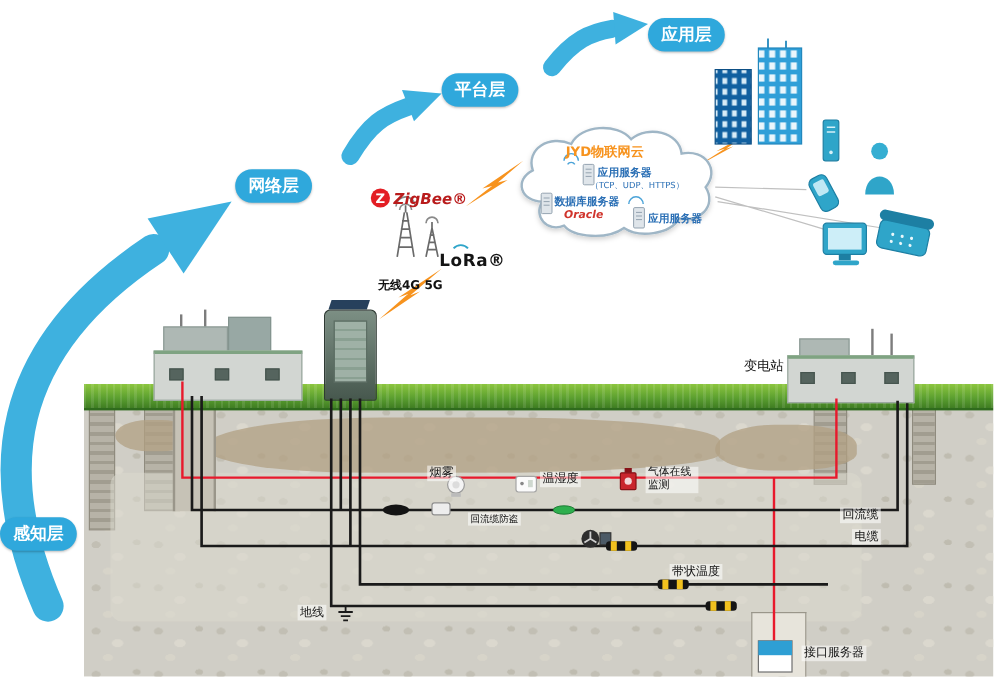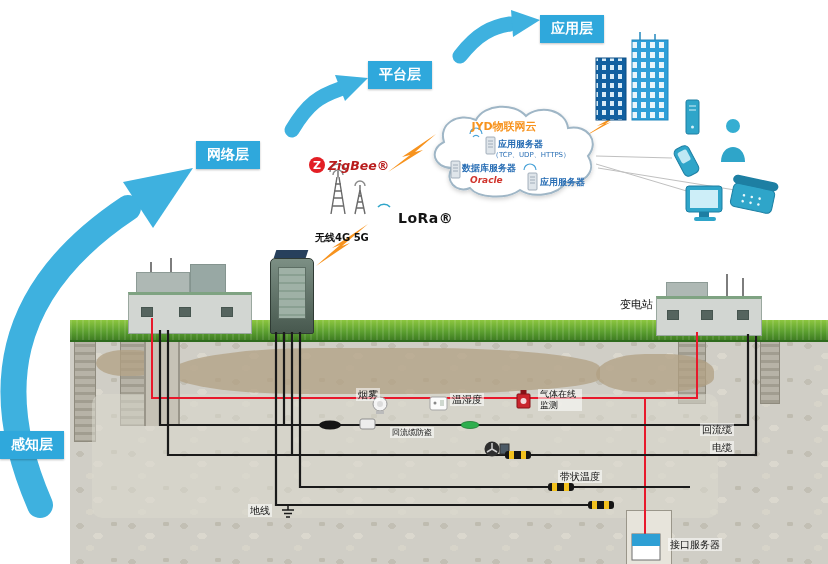--- a/index.html
+++ b/index.html
@@ -32,21 +32,21 @@
   .blockA{background:#aeb8b4;border:1px solid #8d9b96;}
   .blockB{background:#98a8a4;border:1px solid #84948f;}
   .wall{background:#d2d6d2;border:1px solid #9aa89f;border-top:3px solid #7fa382;}
   .win{width:10px;height:8px;background:#55645e;border:1px solid #46554f;}
   .pole{background:#7d7d7d;}
   .cab-body{background:linear-gradient(180deg,#7c8f84,#47584e);border:1px solid #2f3b34;border-radius:5px 5px 2px 2px;}
   .cab-door{background:repeating-linear-gradient(180deg,#9fb1a6 0 6px,#8aa092 6px 8px);border:1px solid #5d6e64;}
   .cab-solar{background:#27405c;transform:skewX(-18deg);}
 
   
-  .layer-pill{width:64px;height:28px;border-radius:0;background:#2FA8DC;color:#fff;
+  .layer-pill{width:64px;height:28px;border-radius:14px;background:#2FA8DC;color:#fff;
     font-size:14px;font-weight:bold;display:flex;align-items:center;justify-content:center;
     box-shadow:0 1px 2px rgba(0,0,0,.25);}
   .ug-label{font-size:10px;color:#111;background:rgba(255,255,255,.55);padding:0 2px;line-height:13px;white-space:nowrap;}
   .ug-label.small{font-size:8px;line-height:11px;}
   .ug-label.wrap{white-space:normal;word-break:break-all;width:40px;font-size:9px;line-height:11px;}
   .label-plain{font-size:11px;color:#111;}
   .cloud-title{width:116px;text-align:center;font-size:11px;font-weight:bold;color:#F7931E;}
   .srv-label{font-size:9px;font-weight:bold;color:#2A6FB5;white-space:nowrap;}
   .srv-proto{font-size:7px;color:#2A6FB5;white-space:nowrap;}
   .oracle{font-size:9px;font-weight:bold;font-style:italic;color:#d0342c;}
@@ -263,21 +263,21 @@
   <div class="abs layer-pill" style="left:0;top:431px;">感知层</div>
   <div class="abs layer-pill" style="left:196px;top:141px;">网络层</div>
   <div class="abs layer-pill" style="left:368px;top:61px;">平台层</div>
   <div class="abs layer-pill" style="left:540px;top:15px;">应用层</div>
 
   <div class="abs zb-wrap" style="left:309px;top:157px;">
     <div class="zb-circle">Z</div>
     <div class="zb-text">ZigBee®</div>
   </div>
   <div class="abs g45" style="left:315px;top:193px;">无线4G 5G</div>
-  <div class="abs lora" style="left:366px;top:210px;margin-left:32px;">LoRa®</div>
+  <div class="abs lora" style="left:366px;top:210px;">LoRa®</div>
 
   <div class="abs cloud-title" style="left:446px;top:119px;">JYD物联网云</div>
   <div class="abs srv-label" style="left:498px;top:138px;">应用服务器</div>
   <div class="abs srv-proto" style="left:492px;top:150px;">（TCP、UDP、HTTPS）</div>
   <div class="abs srv-label" style="left:462px;top:162px;">数据库服务器</div>
   <div class="abs oracle" style="left:470px;top:175px;">Oracle</div>
   <div class="abs srv-label" style="left:540px;top:176px;">应用服务器</div>
 
   <div class="abs label-plain" style="left:620px;top:297px;">变电站</div>
 

